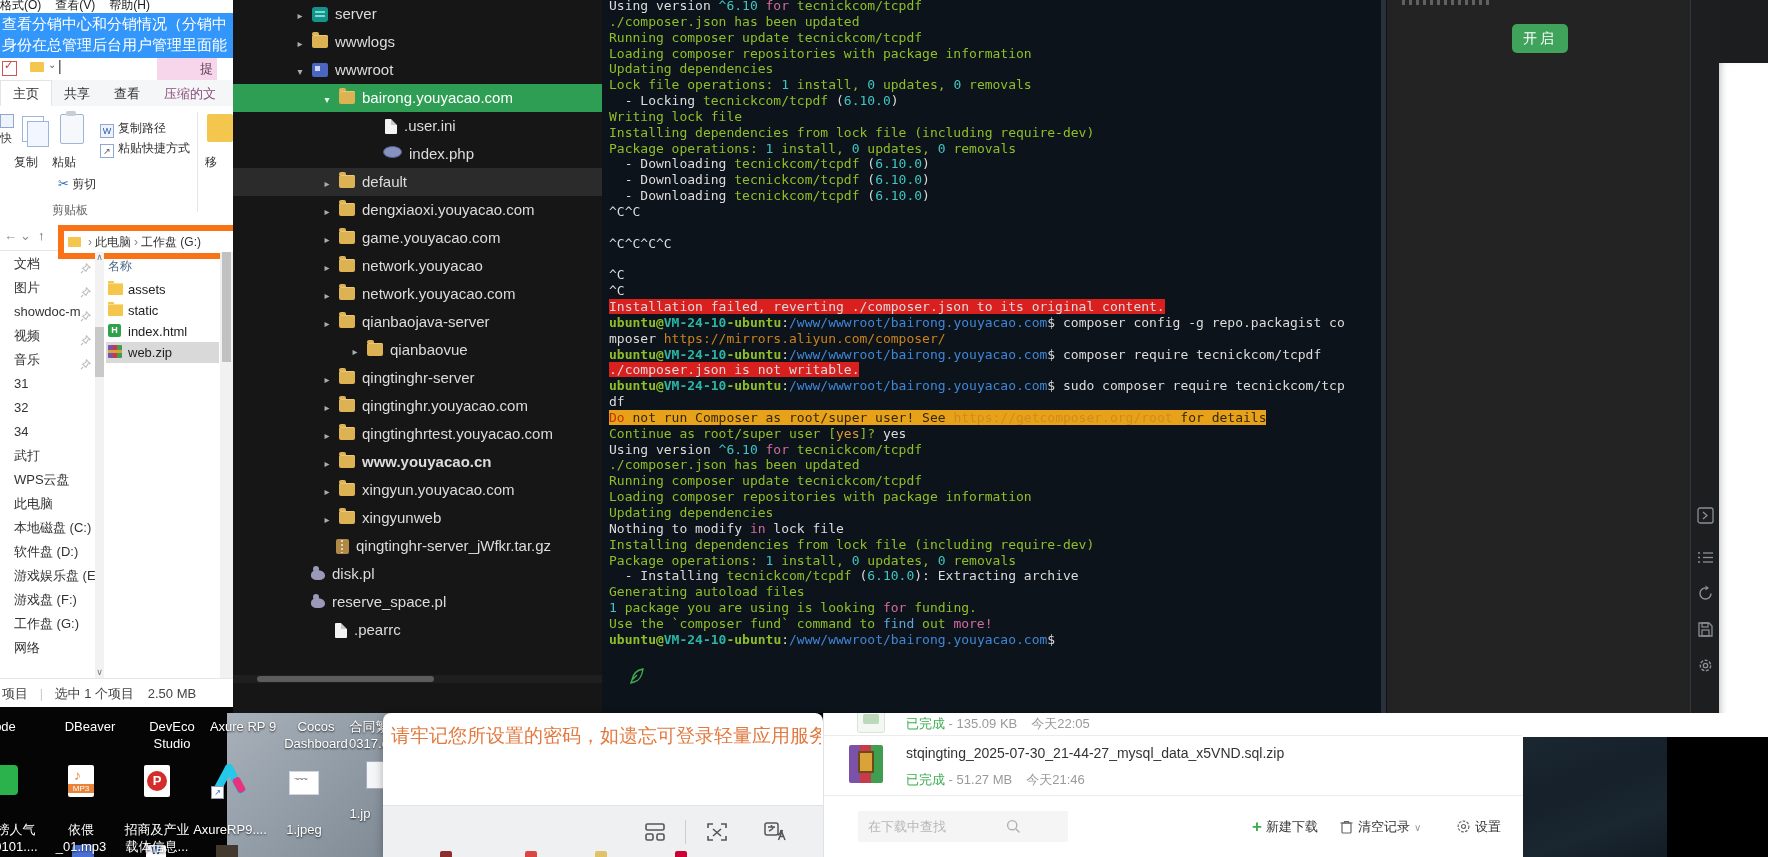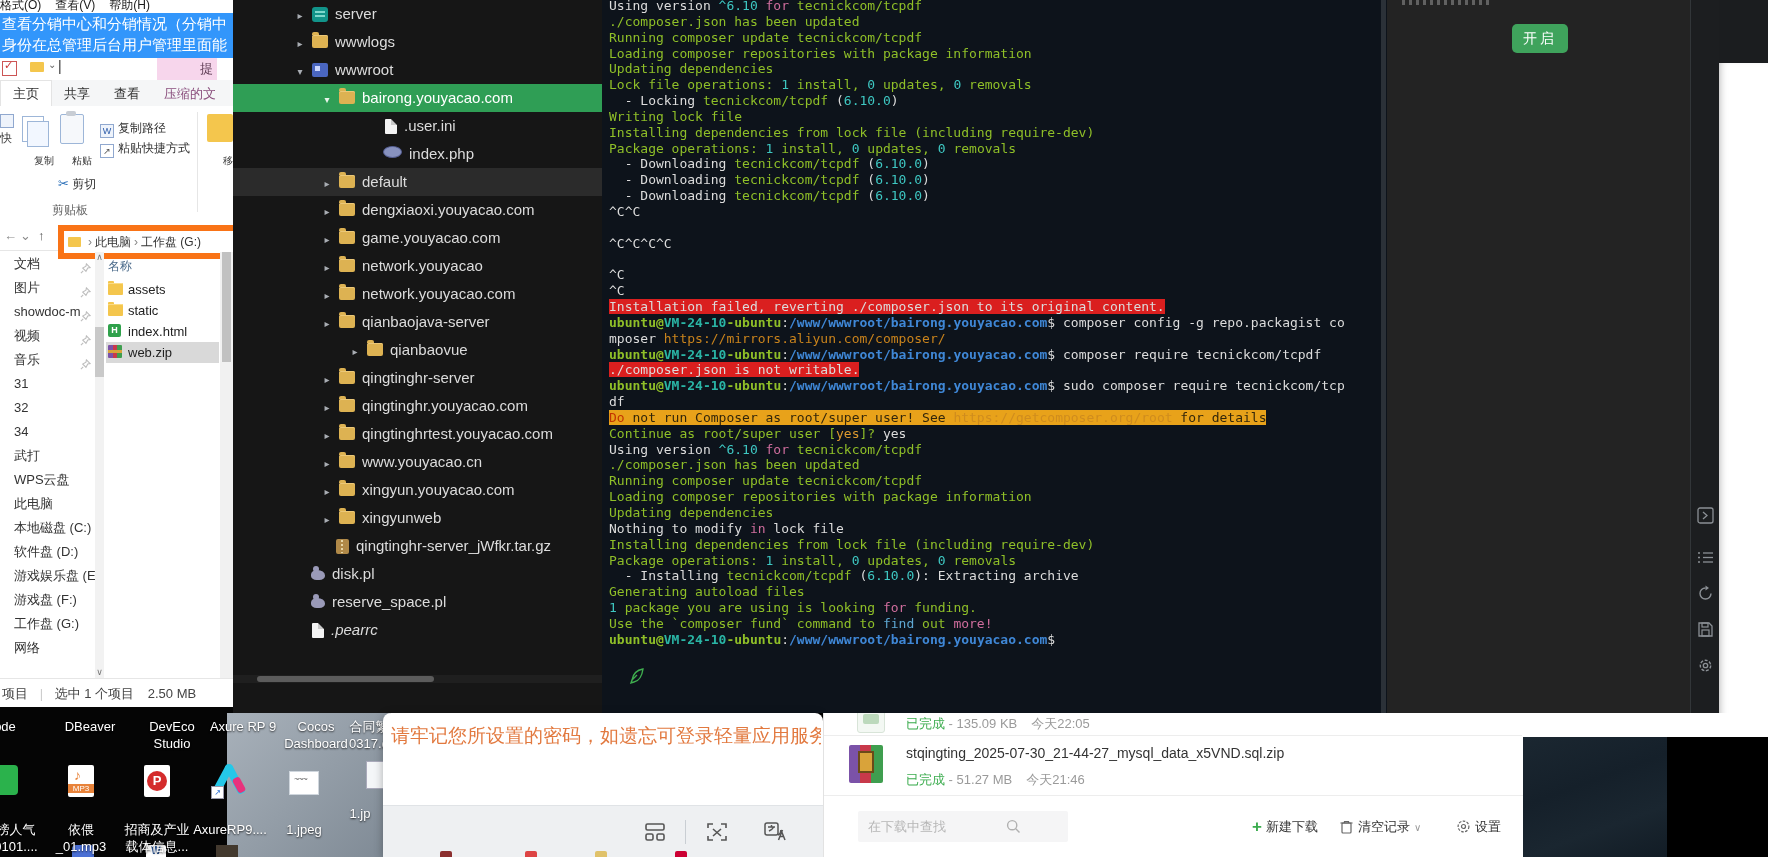--- a/index.html
+++ b/index.html
@@ -21,21 +21,21 @@
   #exp-tabs{left:0;top:80px;width:233px;height:26px;background:#f5f6f7;border-bottom:1px solid #e4e4e4;}
   .etab{display:inline-block;height:25px;line-height:25px;padding:0 12px;font-size:13px;color:#333;white-space:nowrap;}
   .etab.active{background:#fff;border:1px solid #e4e4e4;border-bottom:none;}
   .etab.ctx{color:#8a4f7d;}
   #exp-ribbon{left:0;top:106px;width:233px;height:117px;background:#fff;border-bottom:1px solid #e6e6e6;}
   .rb-partial-left{left:0;top:8px;width:14px;height:46px;overflow:hidden;font-size:12px;color:#444;}
   .ic-copy{left:22px;top:10px;width:20px;height:24px;background:#fff;border:1px solid #9db6d8;}
   .ic-copy:after{content:"";position:absolute;left:4px;top:4px;width:20px;height:24px;background:#f2f7ff;border:1px solid #9db6d8;}
   .ic-paste{left:60px;top:8px;width:22px;height:28px;background:#f6f8fb;border:1px solid #9db6d8;border-radius:2px;}
   .ic-paste:after{content:"";position:absolute;left:5px;top:-4px;width:10px;height:5px;background:#c8cdd4;border-radius:2px;}
-  .rb-label{font-size:10px;color:#333;text-align:right;}
+  .rb-label{font-size:12px;color:#333;text-align:left;}
   .rb-small{font-size:12px;color:#333;white-space:nowrap;}
   .ic-wsmall{display:inline-block;width:12px;height:12px;background:#eef3fb;border:1px solid #90a8cf;color:#2a5aa8;font-size:9px;line-height:12px;text-align:center;vertical-align:-2px;margin-right:4px;}
   .ic-shc{display:inline-block;width:12px;height:12px;background:#fff;border:1px solid #90a8cf;color:#555;font-size:9px;line-height:12px;text-align:center;vertical-align:-2px;margin-right:4px;}
   .scissors{color:#2a6fb8;font-size:13px;}
   .rb-group{font-size:12px;color:#666;}
   .rb-divider{left:197px;top:6px;width:1px;height:100px;background:#e6e6e6;}
   .ic-movefolder{left:207px;top:8px;width:26px;height:28px;background:#f4c64d;border-radius:2px;}
   #exp-navbar{left:0;top:223px;width:233px;height:27px;background:#fff;border-bottom:1px solid #e6e6e6;}
   .nav-glyph{color:#8a8a8a;font-size:13px;}
   #exp-crumbbox{left:58px;top:2px;width:172px;height:22px;background:#fff;border:6px solid #f97316;font-size:12px;color:#333;line-height:22px;white-space:nowrap;overflow:hidden;}
@@ -82,21 +82,21 @@
   .ti-ar:after{content:"";position:absolute;left:5px;top:1px;width:2px;height:13px;background:repeating-linear-gradient(180deg,#e8d7a8 0 2px,#b08948 2px 4px);}
   .ti-pl{width:14px;height:10px;background:#9a9ab8;border-radius:45% 55% 40% 40%;vertical-align:-1px;margin-left:1px;}
   .ti-pl:before{content:"";position:absolute;left:2px;top:-4px;width:6px;height:6px;background:#9a9ab8;border-radius:50%;}
   #tree-hscroll{left:233px;top:675px;width:369px;height:8px;background:#1f1f1f;}
   #tree-hthumb{left:24px;top:1px;width:177px;height:6px;background:#5c5c5c;border-radius:3px;}
   
   #terminal{left:602px;top:0;width:785px;height:713px;background:#0d131b;overflow:hidden;}
   #term-lines{position:absolute;left:7px;top:-2px;width:772px;font-family:"DejaVu Sans Mono","Liberation Mono",monospace;font-size:13px;line-height:15.85px;white-space:pre;}
   .tl{height:15.85px;}
   .tc-w{color:#dcdcdc;} .tc-g{color:#8fbf28;} .tc-c{color:#3ec7c2;} .tc-p{color:#cf6d9d;}
-  .tc-b{color:#3f87d6;font-weight:bold;} .tc-pr{color:#8fbf28;font-weight:bold;}
+  .tc-b{color:#3f87d6;font-weight:normal;} .tc-pr{color:#8fbf28;font-weight:bold;}
   .tc-t{color:#2ab5a5;font-weight:bold;} .tc-o{color:#c9831c;} .tc-y{color:#dd9a2f;}
   .tc-bl{color:#5fa8d3;} .tc-r2{color:#c23400;} .tc-k{color:#33260a;} .tc-ou{color:#cf8c1e;}
   .bg-red{background:#da1f1f;color:#fff;}
   .bg-org{background:#e8a21a;}
   #term-scroll{left:1381px;top:0;width:5px;height:713px;background:#2b3138;}
   #term-quill{left:627px;top:666px;width:20px;height:20px;}
   
   #right-panel{left:1387px;top:0;width:303px;height:713px;background:#232323;}
   #rp-noise{left:15px;top:0;width:90px;height:5px;background:repeating-linear-gradient(90deg,#8a8a8a 0 3px,#232323 3px 7px);opacity:.6;}
   #rp-btn{left:125px;top:24px;width:56px;height:29px;background:#3fa35c;border:none;border-radius:5px;color:#fff;font-size:14px;letter-spacing:3px;cursor:pointer;font-family:inherit;}
@@ -265,27 +265,27 @@
       <div class="trow hov" style="padding-left: 82px;"><span class="tarrow">▸</span><span class="ticon ti-folder"></span><span>default</span></div>
       <div class="trow" style="padding-left: 82px;"><span class="tarrow">▸</span><span class="ticon ti-folder"></span><span>dengxiaoxi.youyacao.com</span></div>
       <div class="trow" style="padding-left: 82px;"><span class="tarrow">▸</span><span class="ticon ti-folder"></span><span>game.youyacao.com</span></div>
       <div class="trow" style="padding-left: 82px;"><span class="tarrow">▸</span><span class="ticon ti-folder"></span><span>network.youyacao</span></div>
       <div class="trow" style="padding-left: 82px;"><span class="tarrow">▸</span><span class="ticon ti-folder"></span><span>network.youyacao.com</span></div>
       <div class="trow" style="padding-left: 82px;"><span class="tarrow">▸</span><span class="ticon ti-folder"></span><span>qianbaojava-server</span></div>
       <div class="trow" style="padding-left: 110px;"><span class="tarrow">▸</span><span class="ticon ti-folder"></span><span>qianbaovue</span></div>
       <div class="trow" style="padding-left: 82px;"><span class="tarrow">▸</span><span class="ticon ti-folder"></span><span>qingtinghr-server</span></div>
       <div class="trow" style="padding-left: 82px;"><span class="tarrow">▸</span><span class="ticon ti-folder"></span><span>qingtinghr.youyacao.com</span></div>
       <div class="trow" style="padding-left: 82px;"><span class="tarrow">▸</span><span class="ticon ti-folder"></span><span>qingtinghrtest.youyacao.com</span></div>
-      <div class="trow" style="padding-left: 82px;"><span class="tarrow">▸</span><span class="ticon ti-folder"></span><span>www.youyacao.cn</span></div>
+      <div class="trow" style="padding-left: 82px; font-weight: bold;"><span class="tarrow">▸</span><span class="ticon ti-folder"></span><span>www.youyacao.cn</span></div>
       <div class="trow" style="padding-left: 82px;"><span class="tarrow">▸</span><span class="ticon ti-folder"></span><span>xingyun.youyacao.com</span></div>
       <div class="trow" style="padding-left: 82px;"><span class="tarrow">▸</span><span class="ticon ti-folder"></span><span>xingyunweb</span></div>
       <div class="trow" style="padding-left: 78px;"><span class="tarrow"></span><span class="ticon ti-ar"></span><span>qingtinghr-server_jWfkr.tar.gz</span></div>
       <div class="trow" style="padding-left: 53px;"><span class="tarrow"></span><span class="ticon ti-pl"></span><span>disk.pl</span></div>
       <div class="trow" style="padding-left: 53px;"><span class="tarrow"></span><span class="ticon ti-pl"></span><span>reserve_space.pl</span></div>
-      <div class="trow" style="padding-left: 53px; font-style: italic;"><span class="tarrow"></span><span class="ticon ti-file"></span><span>.pearrc</span></div>
+      <div class="trow" style="padding-left: 76px;"><span class="tarrow"></span><span class="ticon ti-file"></span><span>.pearrc</span></div>
     </div>
   <div id="tree-hscroll" class="abs">
     <div id="tree-hthumb" class="abs"></div>
   </div>
 
   <div id="terminal" class="abs">
     <div id="term-lines"><div class="tl"><span class="tc-w">Using version </span><span class="tc-c">^6.10</span><span class="tc-w"> </span><span class="tc-p">for</span><span class="tc-w"> </span><span class="tc-g">tecnickcom/tcpdf</span></div><div class="tl"><span class="tc-g">./composer.json has been updated</span></div><div class="tl"><span class="tc-g">Running composer update tecnickcom/tcpdf</span></div><div class="tl"><span class="tc-g">Loading composer repositories with package information</span></div><div class="tl"><span class="tc-g">Updating dependencies</span></div><div class="tl"><span class="tc-g">Lock file operations: </span><span class="tc-c">1</span><span class="tc-g"> install, </span><span class="tc-c">0</span><span class="tc-g"> updates, </span><span class="tc-c">0</span><span class="tc-g"> removals</span></div><div class="tl"><span class="tc-w">  - Locking </span><span class="tc-g">tecnickcom/tcpdf</span><span class="tc-w"> (</span><span class="tc-c">6.10.0</span><span class="tc-w">)</span></div><div class="tl"><span class="tc-g">Writing lock file</span></div><div class="tl"><span class="tc-g">Installing dependencies from lock file (including require-dev)</span></div><div class="tl"><span class="tc-g">Package operations: </span><span class="tc-c">1</span><span class="tc-g"> install, </span><span class="tc-c">0</span><span class="tc-g"> updates, </span><span class="tc-c">0</span><span class="tc-g"> removals</span></div><div class="tl"><span class="tc-w">  - Downloading </span><span class="tc-g">tecnickcom/tcpdf</span><span class="tc-w"> (</span><span class="tc-c">6.10.0</span><span class="tc-w">)</span></div><div class="tl"><span class="tc-w">  - Downloading </span><span class="tc-g">tecnickcom/tcpdf</span><span class="tc-w"> (</span><span class="tc-c">6.10.0</span><span class="tc-w">)</span></div><div class="tl"><span class="tc-w">  - Downloading </span><span class="tc-g">tecnickcom/tcpdf</span><span class="tc-w"> (</span><span class="tc-c">6.10.0</span><span class="tc-w">)</span></div><div class="tl"><span class="tc-w">^C^C</span></div><div class="tl">&nbsp;</div><div class="tl"><span class="tc-w">^C^C^C^C</span></div><div class="tl">&nbsp;</div><div class="tl"><span class="tc-w">^C</span></div><div class="tl"><span class="tc-w">^C</span></div><div class="tl"><span class="bg-red"><span class="tc-w">Installation failed, reverting ./composer.json to its original content.</span></span></div><div class="tl"><span class="tc-pr">ubuntu@</span><span class="tc-t">VM-24-10</span><span class="tc-pr">-ubuntu</span><span class="tc-w">:</span><span class="tc-b">/www/wwwroot/bairong.youyacao.com</span><span class="tc-w">$ composer config -g repo.packagist co</span></div><div class="tl"><span class="tc-w">mposer </span><span class="tc-o">https://mirrors.aliyun.com/composer/</span></div><div class="tl"><span class="tc-pr">ubuntu@</span><span class="tc-t">VM-24-10</span><span class="tc-pr">-ubuntu</span><span class="tc-w">:</span><span class="tc-b">/www/wwwroot/bairong.youyacao.com</span><span class="tc-w">$ composer require tecnickcom/tcpdf</span></div><div class="tl"><span class="bg-red"><span class="tc-w">./composer.json is not writable.</span></span></div><div class="tl"><span class="tc-pr">ubuntu@</span><span class="tc-t">VM-24-10</span><span class="tc-pr">-ubuntu</span><span class="tc-w">:</span><span class="tc-b">/www/wwwroot/bairong.youyacao.com</span><span class="tc-w">$ sudo composer require tecnickcom/tcp</span></div><div class="tl"><span class="tc-w">df</span></div><div class="tl"><span class="bg-org"><span class="tc-r2">Do</span><span class="tc-k"> not run Composer as root/super user! See </span><span class="tc-ou">https://getcomposer.org/root</span><span class="tc-k"> for details</span></span></div><div class="tl"><span class="tc-g">Continue as root/super user [</span><span class="tc-y">yes</span><span class="tc-g">]? </span><span class="tc-w">yes</span></div><div class="tl"><span class="tc-w">Using version </span><span class="tc-c">^6.10</span><span class="tc-w"> </span><span class="tc-p">for</span><span class="tc-w"> </span><span class="tc-g">tecnickcom/tcpdf</span></div><div class="tl"><span class="tc-g">./composer.json has been updated</span></div><div class="tl"><span class="tc-g">Running composer update tecnickcom/tcpdf</span></div><div class="tl"><span class="tc-g">Loading composer repositories with package information</span></div><div class="tl"><span class="tc-g">Updating dependencies</span></div><div class="tl"><span class="tc-w">Nothing to modify </span><span class="tc-p">in</span><span class="tc-w"> lock file</span></div><div class="tl"><span class="tc-g">Installing dependencies from lock file (including require-dev)</span></div><div class="tl"><span class="tc-g">Package operations: </span><span class="tc-c">1</span><span class="tc-g"> install, </span><span class="tc-c">0</span><span class="tc-g"> updates, </span><span class="tc-c">0</span><span class="tc-g"> removals</span></div><div class="tl"><span class="tc-w">  - Installing </span><span class="tc-g">tecnickcom/tcpdf</span><span class="tc-w"> (</span><span class="tc-c">6.10.0</span><span class="tc-w">): Extracting archive</span></div><div class="tl"><span class="tc-g">Generating autoload files</span></div><div class="tl"><span class="tc-c">1</span><span class="tc-g"> package you are using is looking </span><span class="tc-p">for</span><span class="tc-g"> funding.</span></div><div class="tl"><span class="tc-g">Use the `composer fund` command to </span><span class="tc-bl">find</span><span class="tc-g"> out </span><span class="tc-p">more!</span></div><div class="tl"><span class="tc-pr">ubuntu@</span><span class="tc-t">VM-24-10</span><span class="tc-pr">-ubuntu</span><span class="tc-w">:</span><span class="tc-b">/www/wwwroot/bairong.youyacao.com</span><span class="tc-w">$</span></div></div>
   </div>
   <div id="term-scroll" class="abs"></div>
   <div id="term-quill" class="abs">

